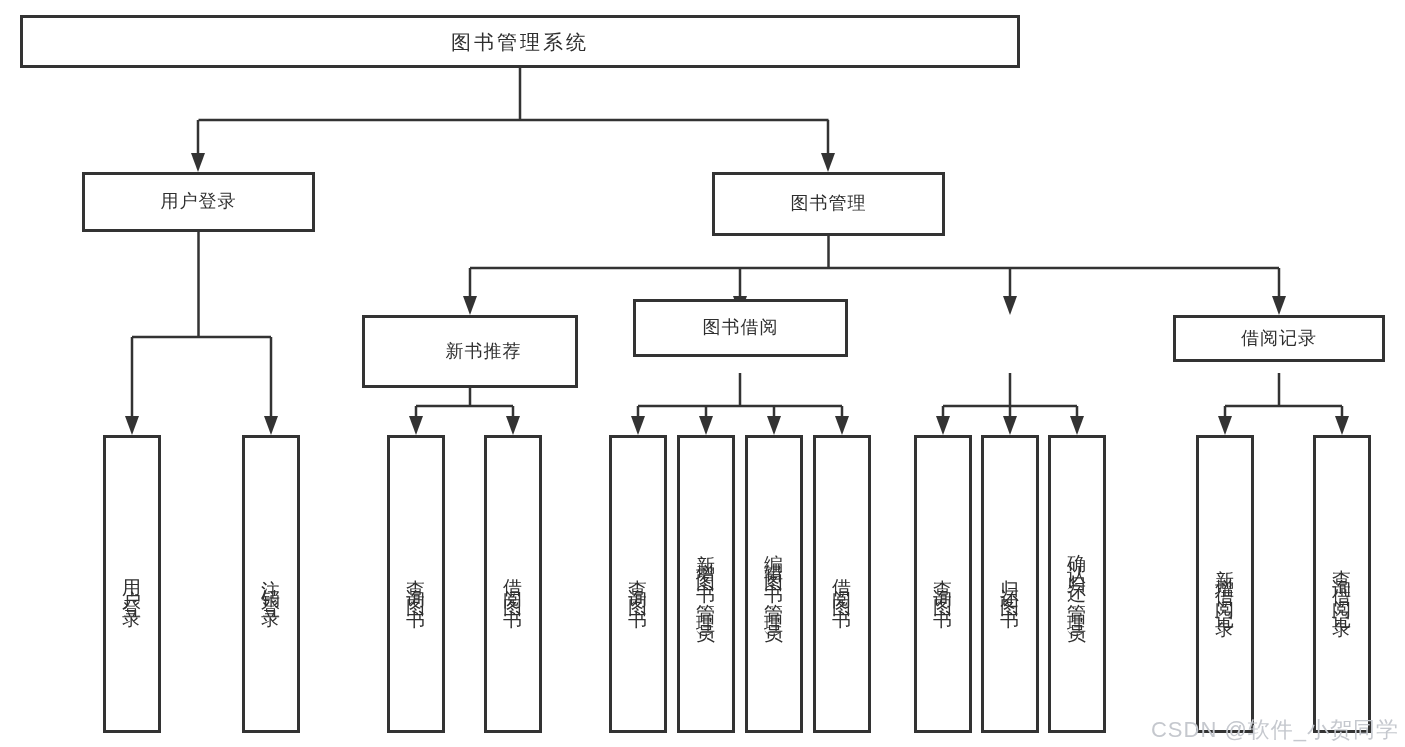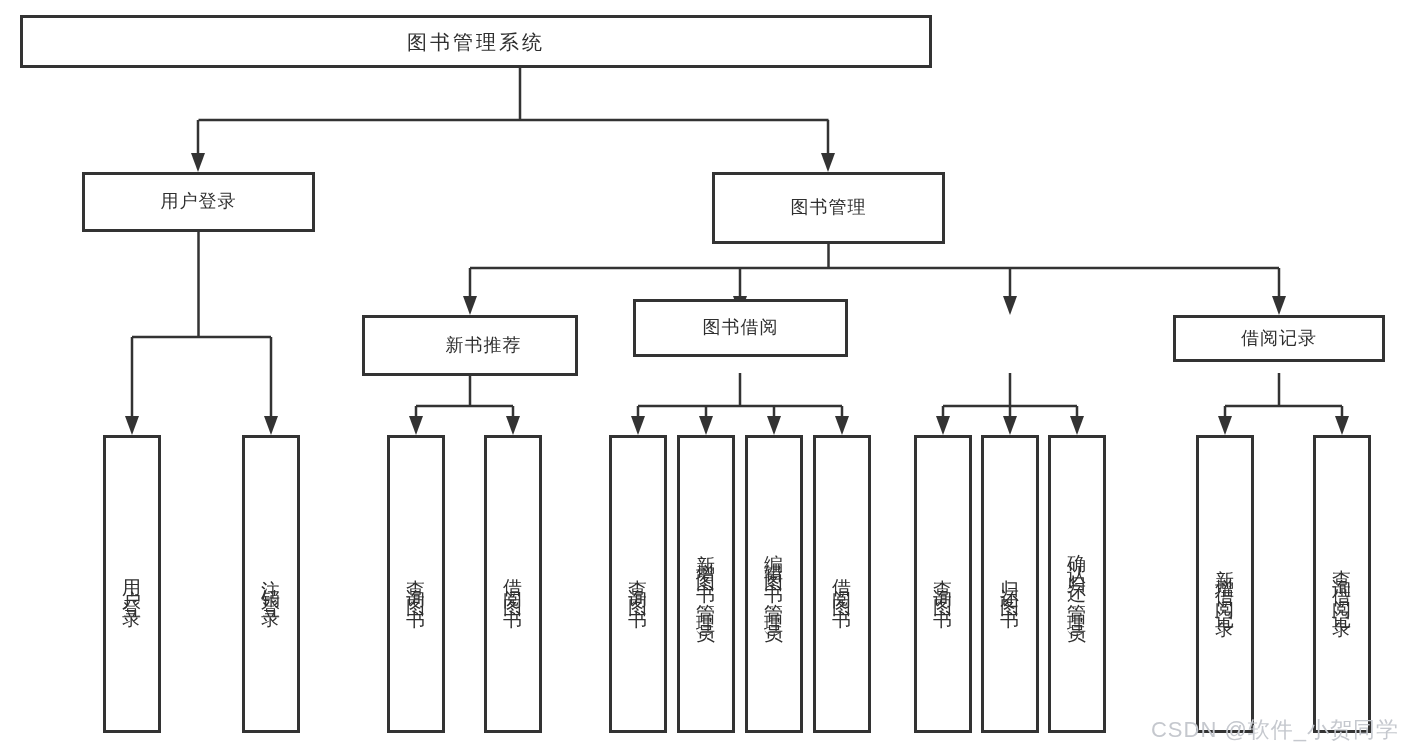--- a/index.html
+++ b/index.html
@@ -27,24 +27,24 @@
   }
   .root{font-size:20px;letter-spacing:3px;}
   .vbox{
     writing-mode:vertical-rl;
     text-orientation:mixed;
     font-size:19px;
     letter-spacing:10px;
     line-height:1;
   }
   
-  #n-root{left:20px;top:15px;width:912px;height:53px;}
+  #n-root{left:20px;top:15px;width:1000px;height:53px;}
   #n-user-login{left:82px;top:172px;width:233px;height:60px;}
-  #n-book-mgmt{left:712px;top:172px;width:233px;height:72px;}
-  #n-new-book{left:362px;top:315px;width:216px;height:61px;padding-left:27px;}
+  #n-book-mgmt{left:712px;top:172px;width:233px;height:64px;}
+  #n-new-book{left:362px;top:315px;width:216px;height:73px;padding-left:27px;}
   #n-book-borrow{left:633px;top:299px;width:215px;height:58px;}
   #n-current-borrow{left:903px;top:315px;width:215px;height:58px;}
   #n-borrow-records{left:1173px;top:315px;width:212px;height:47px;}
   .leaf{top:435px;width:58px;height:298px;}
   #lf-1{left:103px;}  #lf-2{left:242px;}
   #lf-3{left:387px;}  #lf-4{left:484px;}
   #lf-5{left:609px;}  #lf-6{left:677px;}  #lf-7{left:745px;}  #lf-8{left:813px;}
   #lf-9{left:914px;}  #lf-10{left:981px;} #lf-11{left:1048px;}
   #lf-12{left:1196px;}#lf-13{left:1313px;}
   #watermark{

